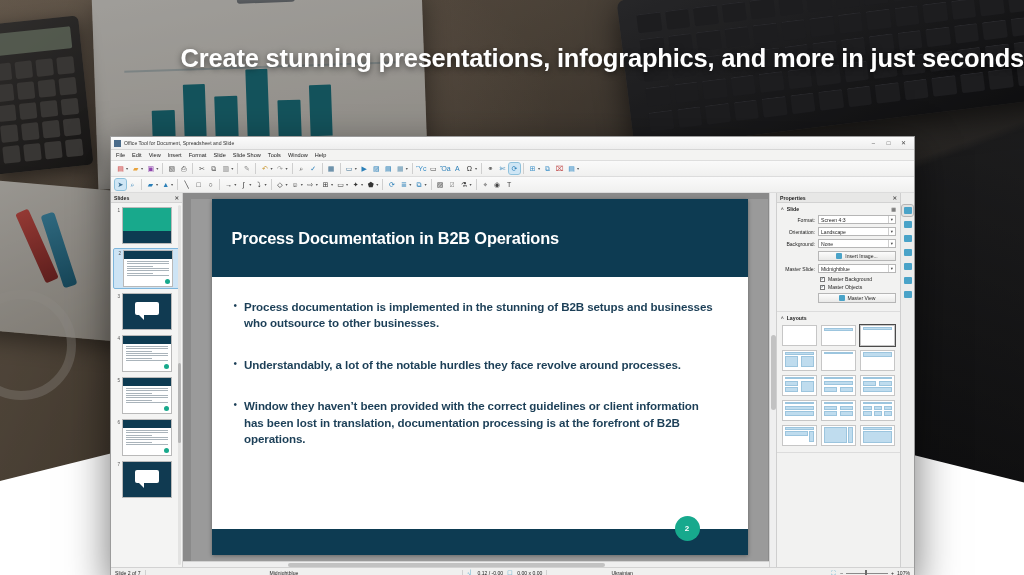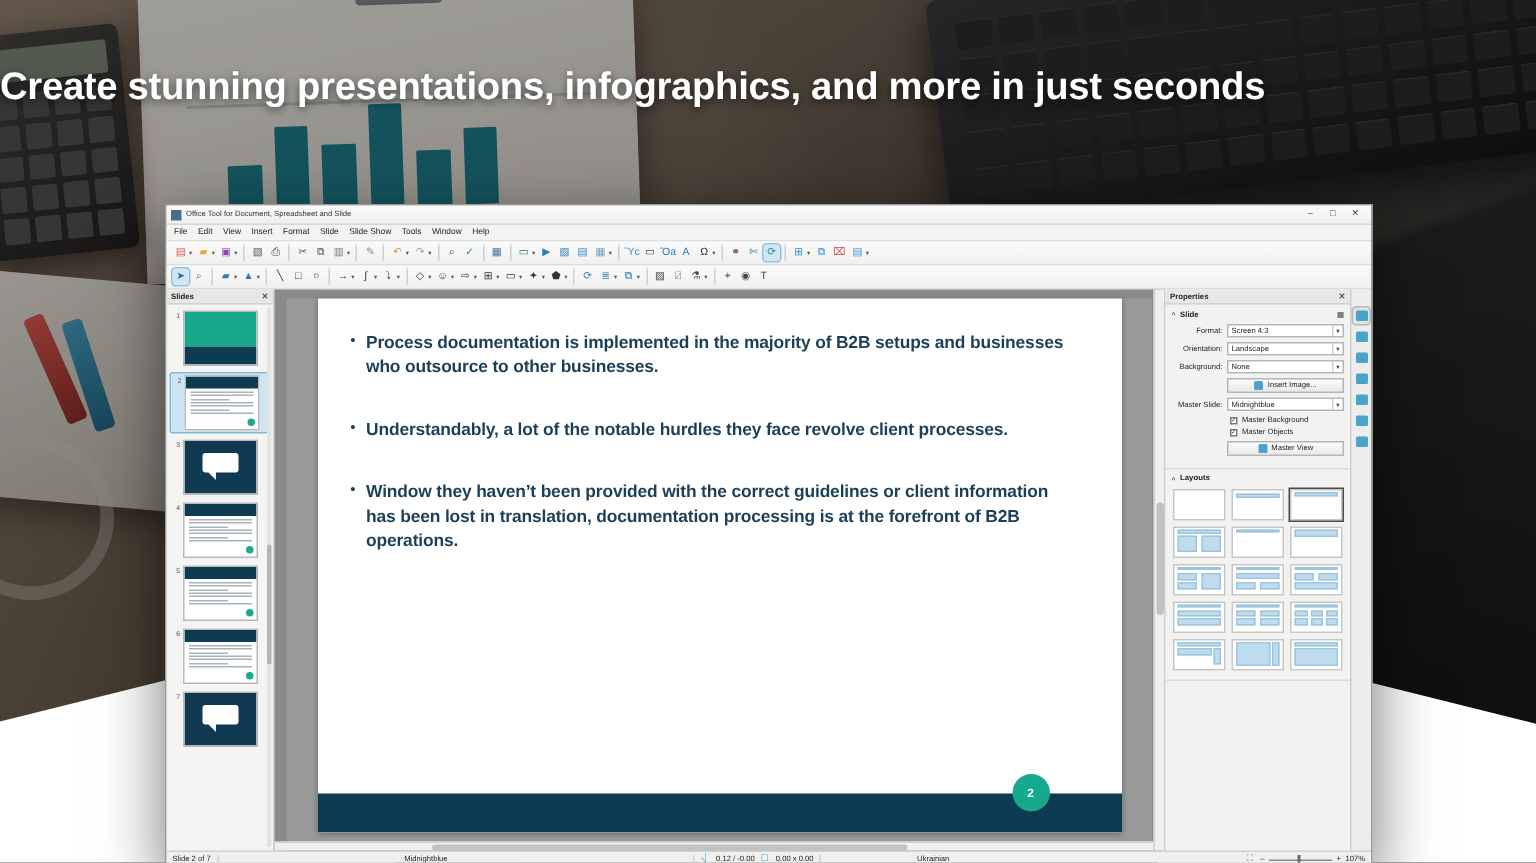--- a/index.html
+++ b/index.html
@@ -73,21 +73,21 @@
     border:9px solid rgba(215,210,200,.35); border-radius:50%; }
   
   .swoosh-l { position:absolute; left:-70px; bottom:-126px; width:330px; height:240px;
     background:#fff; transform:rotate(-14deg); }
   .swoosh-r { position:absolute; right:-80px; bottom:-130px; width:330px; height:240px;
     background:#fff; transform:rotate(14deg); }
   #scrim { position:absolute; inset:0; background:rgba(0,0,0,.34); }
 
   
   #headline {
-    position:absolute; left:0; right:0; top:44px; text-align:left;
+    position:absolute; left:0; right:0; top:44px; text-align:right;
     color:#fff; font-size:25.5px; font-weight:bold; letter-spacing:-.2px;
     text-shadow:0 2px 6px rgba(0,0,0,.55);
   }
 
   
   #app {
     position:absolute; left:110px; top:136px; width:805px; height:443px;
     background:#f0f0ef; border:1px solid #9b9b9b;
     box-shadow:0 14px 40px rgba(0,0,0,.55);
     display:flex; flex-direction:column; overflow:hidden;
@@ -595,28 +595,31 @@
           </div>
           <div class="panel-sb">
             <i></i>
           </div>
       </div>
     </div>
 
     <div class="edit-area">
       <div class="edit-area-inner">
         <div class="slide">
+          <div class="slide-title-bar">
+            <div class="slide-title">Process Documentation in B2B Operations</div>
+          </div>
           <div class="slide-body" id="slide-body">
               <div class="bullet">
                 <span class="dot">•</span>
-                <span class="txt">Process documentation is implemented in the majority of B2B setups and businesses who outsource to other businesses.</span>
+                <span class="txt">Process documentation is implemented in the stunning of B2B setups and businesses who outsource to other businesses.</span>
               </div>
               <div class="bullet">
                 <span class="dot">•</span>
-                <span class="txt">Understandably, a lot of the notable hurdles they face revolve client processes.</span>
+                <span class="txt">Understandably, a lot of the notable hurdles they face revolve around processes.</span>
               </div>
               <div class="bullet">
                 <span class="dot">•</span>
                 <span class="txt">Window they haven’t been provided with the correct guidelines or client information has been lost in translation, documentation processing is at the forefront of B2B operations.</span>
               </div>
             </div>
           <div class="slide-footer"></div>
           <div class="slide-badge">2</div>
         </div>
       </div>

